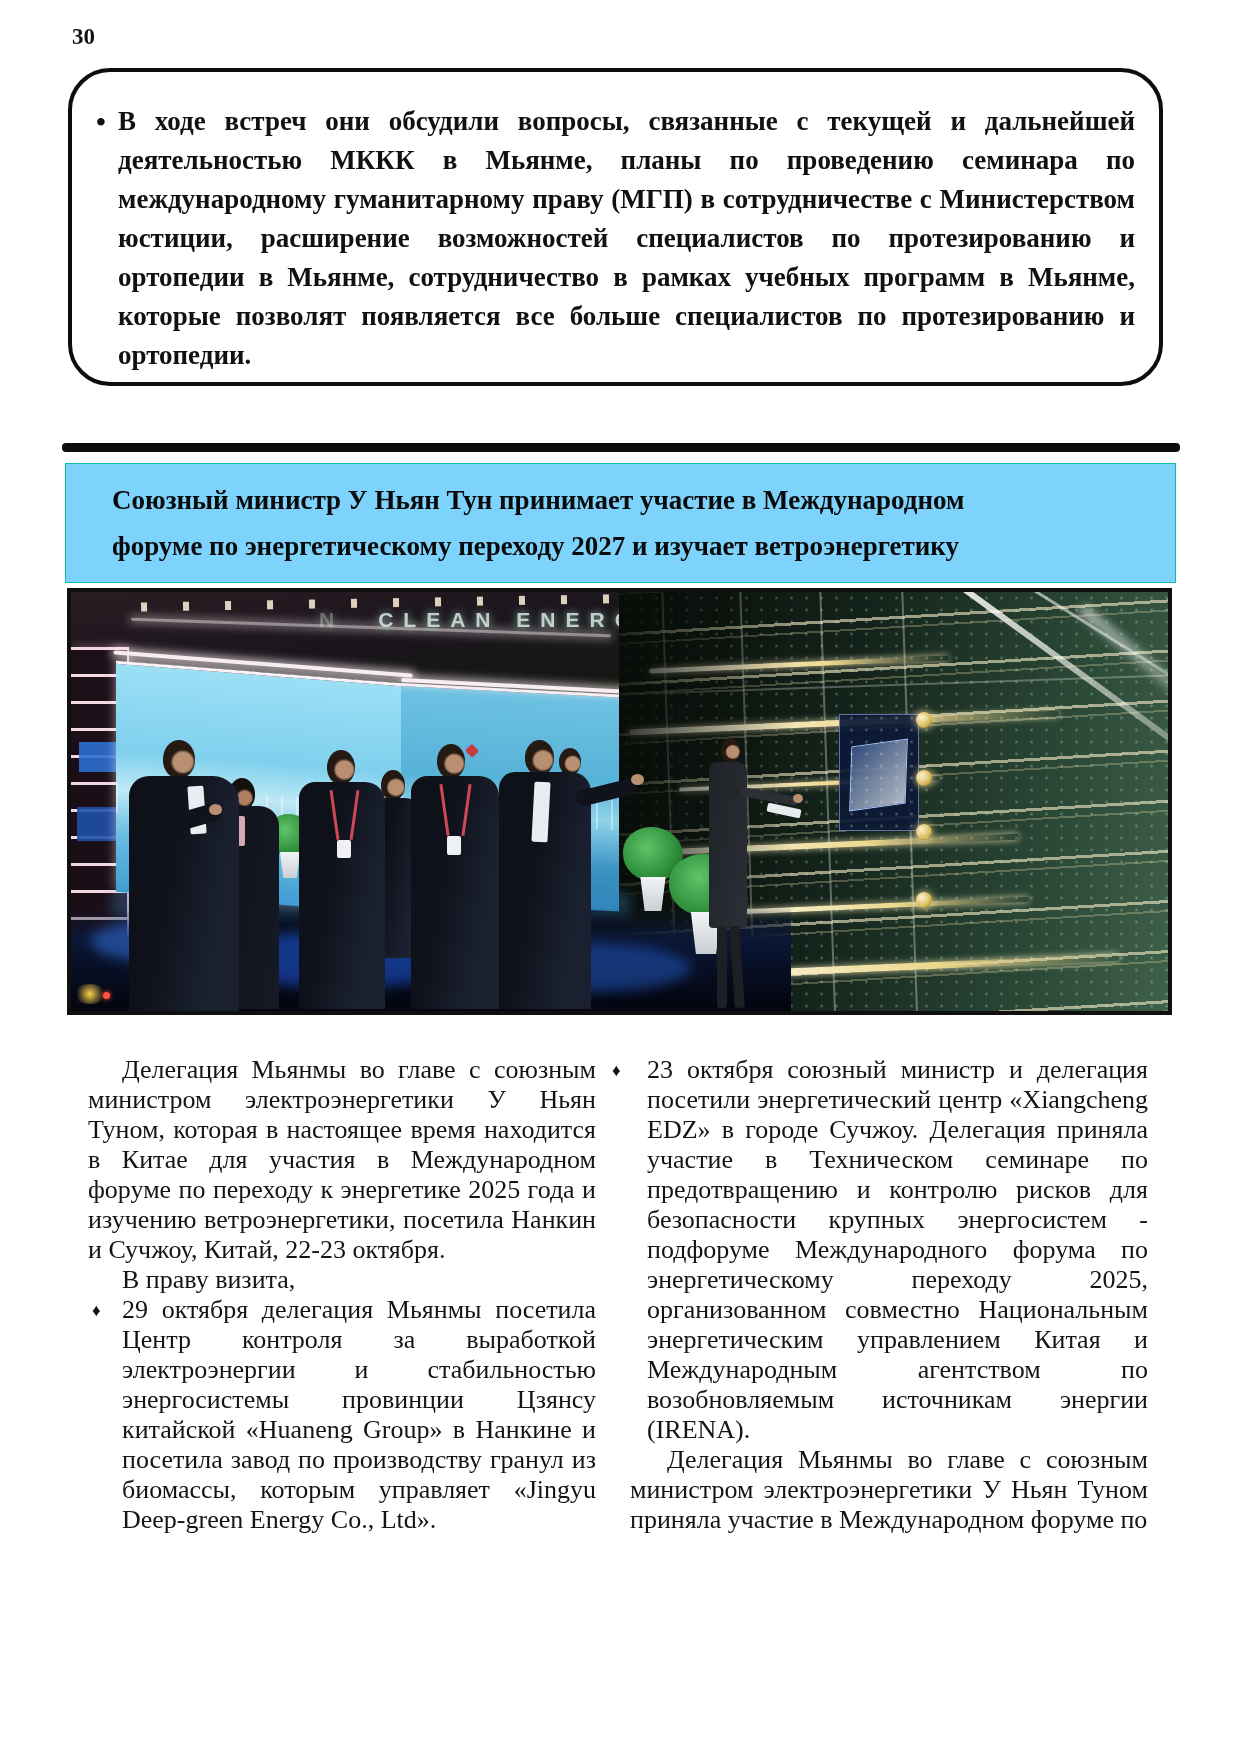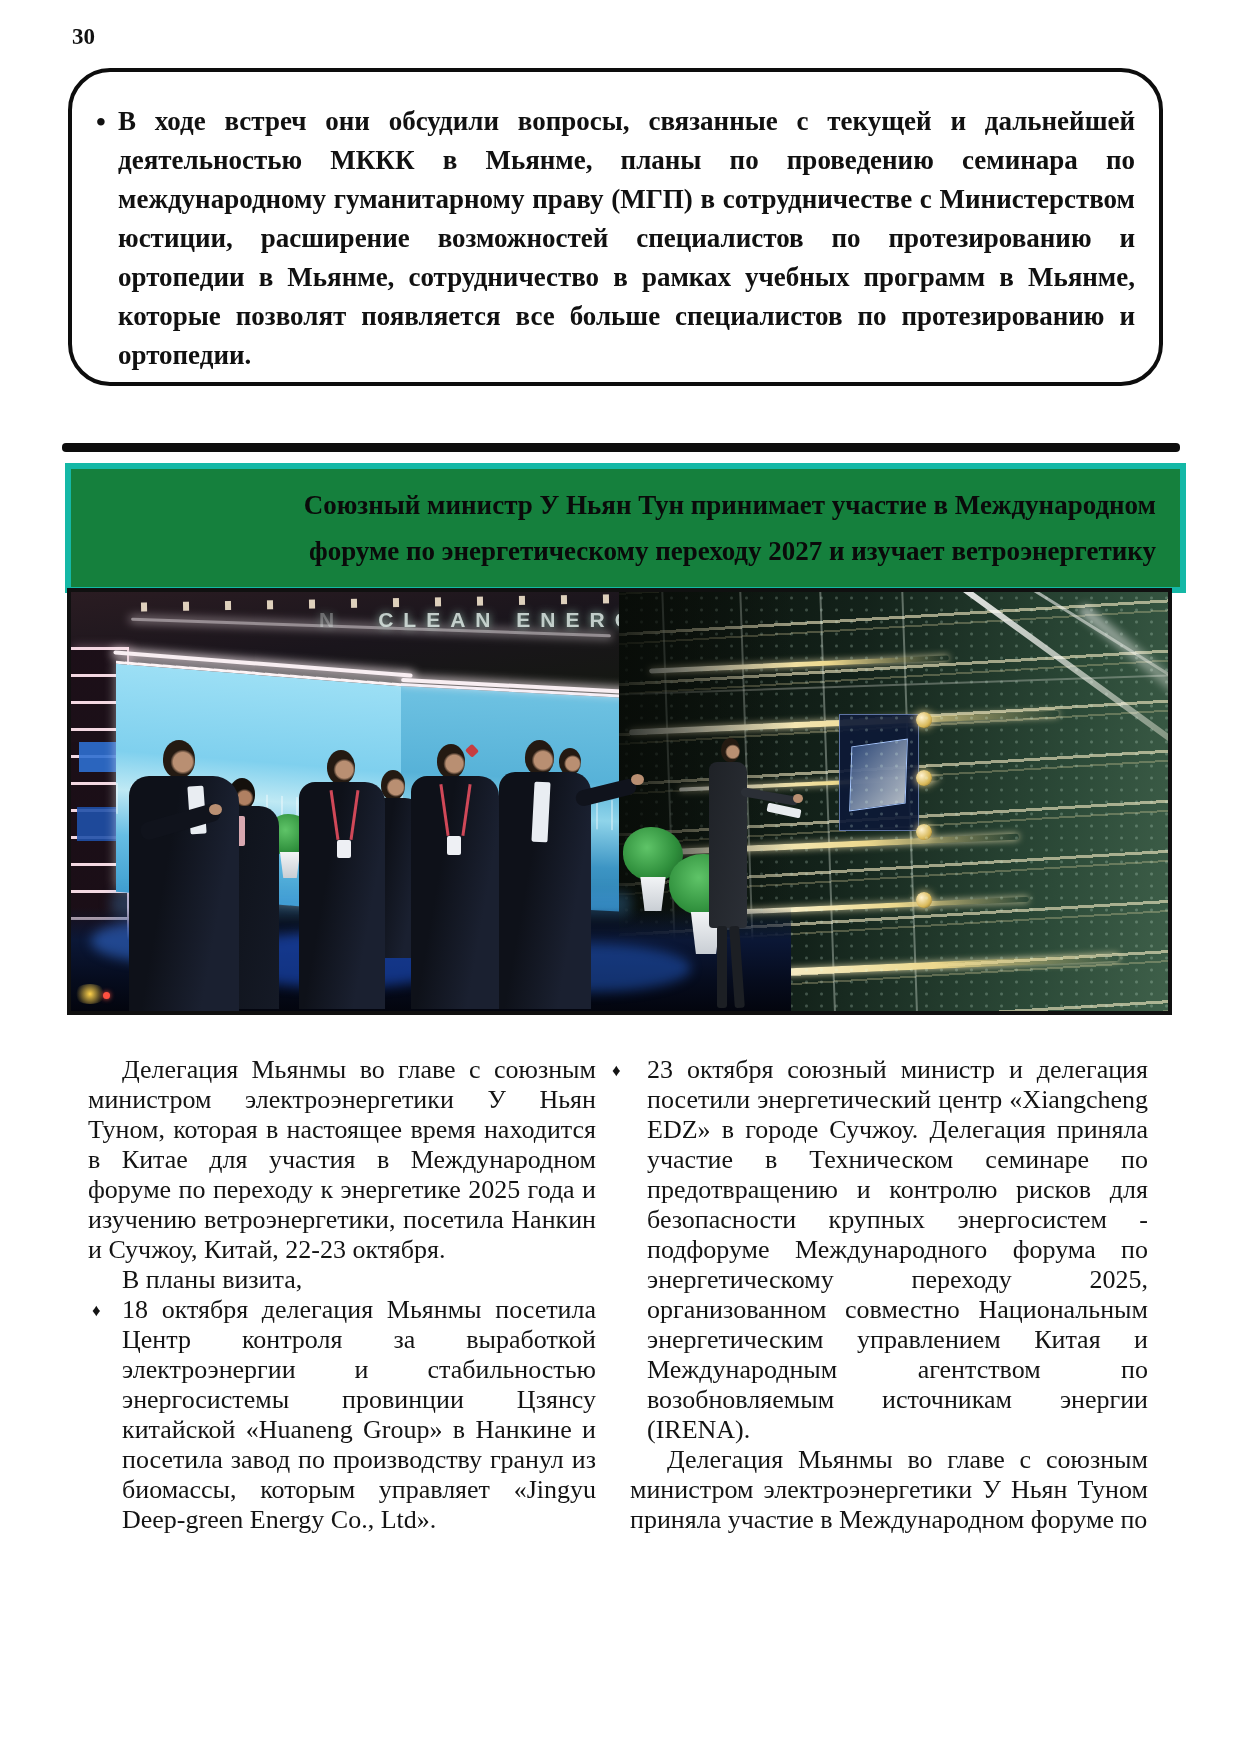--- a/index.html
+++ b/index.html
@@ -12,21 +12,21 @@
   .summary-box{position:absolute;left:68px;top:68px;width:1087px;height:310px;
       border:4px solid #0d0d0d;border-radius:42px;background:#fff;}
   .summary-inner{position:absolute;left:12px;top:30px;right:20px;display:flex;}
   .summary-bullet{width:34px;flex:0 0 34px;font-size:28px;font-weight:bold;line-height:39px;text-align:center;}
   .summary-text{flex:1;font-size:27px;font-weight:bold;line-height:39px;text-align:justify;padding-right:4px;}
 
   .rule-thick{position:absolute;left:62px;top:443px;width:1118px;height:9px;background:#0d0d0d;border-radius:4px;}
 
   
   .headline-box{position:absolute;left:65px;top:463px;width:1109px;height:118px;
-      background:#15803d;border:6px solid #14b8a6;text-align:right;}
+      background:#7dd3fc;border:1px solid #14b8a6;}
   .headline-text{padding:13px 24px 0 46px;font-size:27px;font-weight:bold;line-height:46px;color:#0a0a0a;}
   .headline-text span{display:block;}
 
   
   .photo{position:absolute;left:67px;top:588px;width:1097px;height:419px;
       border:4px solid #101010;background:#070a0c;overflow:hidden;}
   .ph{position:absolute;}
   .ph-ceiling{left:0;top:0;width:1097px;height:150px;
       background:linear-gradient(172deg,#2a1c22 0%,#1a151c 30%,#141811 60%,#0c110c 100%);}
   .ph-lightsrow{left:70px;top:6px;width:520px;height:9px;transform:rotate(-1deg);
@@ -269,24 +269,24 @@
       <div class="p-hand" style="left:138px;top:212px;"></div>
     </div>
 
     <div class="ph ylight"></div>
     <div class="ph rdot"></div>
   </div>
 
   <div class="columns">
     <div class="col col-left">
       <div class="para">Делегация Мьянмы во главе с союзным министром электроэнергетики У Ньян Туном, которая в настоящее время находится в Китае для участия в Международном форуме по переходу к энергетике 2025 года и изучению ветроэнергетики, посетила Нанкин и Сучжоу, Китай, 22-23 октября.</div>
-      <div class="para">В планы визита,</div>
+      <div class="para">В праву визита,</div>
       <div class="bullet-item">
         <span class="bullet-marker">♦</span>
-        <div class="bi-text">18 октября делегация Мьянмы посетила Центр контроля за выработкой электроэнергии и стабильностью энергосистемы провинции Цзянсу китайской «Huaneng Group» в Нанкине и посетила завод по производству гранул из биомассы, которым управляет «Jingyu Deep-green Energy Co., Ltd».</div>
+        <div class="bi-text">29 октября делегация Мьянмы посетила Центр контроля за выработкой электроэнергии и стабильностью энергосистемы провинции Цзянсу китайской «Huaneng Group» в Нанкине и посетила завод по производству гранул из биомассы, которым управляет «Jingyu Deep-green Energy Co., Ltd».</div>
       </div>
     </div>
     <div class="col col-right">
       <div class="bullet-item">
         <span class="bullet-marker">♦</span>
         <div class="bi-text">23 октября союзный министр и делегация посетили энергетический центр «Xiangcheng EDZ» в городе Сучжоу. Делегация приняла участие в Техническом семинаре по предотвращению и контролю рисков для безопасности крупных энергосистем - подфоруме Международного форума по энергетическому переходу 2025, организованном совместно Национальным энергетическим управлением Китая и Международным агентством по возобновляемым источникам энергии (IRENA).</div>
       </div>
       <div class="para" style="text-indent:37px;">Делегация Мьянмы во главе с союзным министром электроэнергетики У Ньян Туном приняла участие в Международном форуме по</div>
     </div>
   </div>

